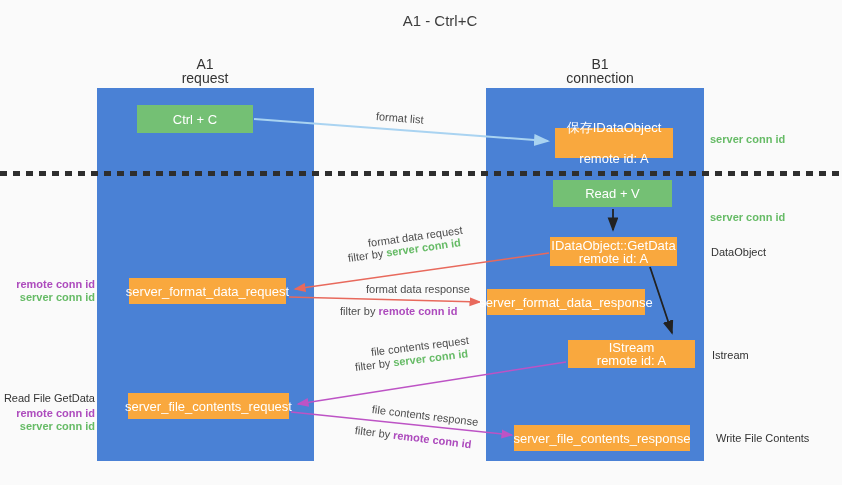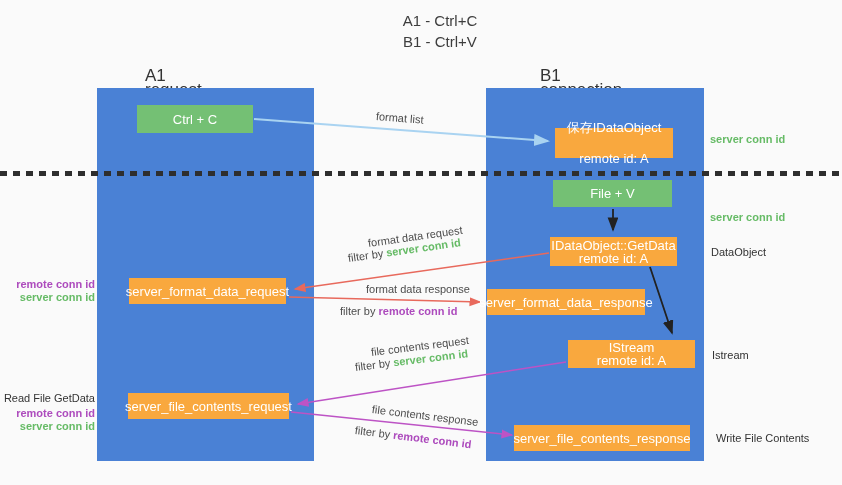--- a/index.html
+++ b/index.html
@@ -2,22 +2,22 @@
 <html style="--background: #fafafa; --lifeline-blue: #4a81d5; --box-green: #74c074; --box-orange: #f9a83e; --arrow-blue: #a9d3f1; --arrow-red: #e8695c; --arrow-magenta: #bd53c5; --arrow-black: #222222; --text-green: #66bb66; --text-purple: #ad4bbd;"><head>
 <meta charset="utf-8">
 <style>
   html,body{margin:0;padding:0;}
   body{font-family:"Liberation Sans","DejaVu Sans",sans-serif;background:#fafafa;}
   .stage{position:relative;width:842px;height:485px;background:var(--background,#fafafa);overflow:hidden;}
 
   .title{position:absolute;left:320px;top:10px;width:240px;text-align:center;
          font-size:15px;line-height:21px;color:#3d3d3d;}
 
-  .lifeline-header{position:absolute;width:120px;text-align:left;font-size:17px;
-                   line-height:14px;color:#333;top:57px;margin-top:12px;}
+  .lifeline-header{position:absolute;width:120px;text-align:center;font-size:14px;
+                   line-height:14px;color:#333;top:57px;}
   .lifeline-header.left{left:145px;}
   .lifeline-header.right{left:540px;}
 
   .rect{position:absolute;top:88px;height:373px;background:var(--lifeline-blue,#4a81d5);}
   .rect.left{left:97px;width:217px;}
   .rect.right{left:486px;width:218px;}
 
   .dotted{position:absolute;left:0;top:171px;width:842px;height:5px;
           background:repeating-linear-gradient(90deg,#2e2e2e 0 7px,transparent 7px 13px);}
 
@@ -37,21 +37,20 @@
   .p{color:var(--text-purple,#ad4bbd);font-weight:bold;}
   .dark{color:#333;}
 </style>
 </head>
 <body>
 
 <div class="stage">
 
   <div class="title">
     <div>A1 - Ctrl+C</div>
-    <div>B1 - Ctrl+V</div>
   </div>
 
   <div class="lifeline-header left">
     <div>A1</div>
     <div>request</div>
   </div>
   <div class="lifeline-header right">
     <div>B1</div>
     <div>connection</div>
   </div>
@@ -88,21 +87,21 @@
   <div class="box green" style="left:137px;top:105px;width:116px;height:28px;">
     <span>Ctrl + C</span>
   </div>
 
   <div class="box orange two-line" style="left:555px;top:128px;width:118px;height:30px;gap:18px;">
     <span>保存IDataObject</span>
     <span>remote id: A</span>
   </div>
 
   <div class="box green" style="left:553px;top:180px;width:119px;height:27px;">
-    <span>File + V</span>
+    <span>Read + V</span>
   </div>
 
   <div class="box orange two-line" style="left:550px;top:237px;width:127px;height:29px;">
     <span>IDataObject::GetData</span>
     <span>remote id: A</span>
   </div>
 
   <div class="box orange" style="left:487px;top:289px;width:158px;height:26px;">
     <span>server_format_data_response</span>
   </div>

